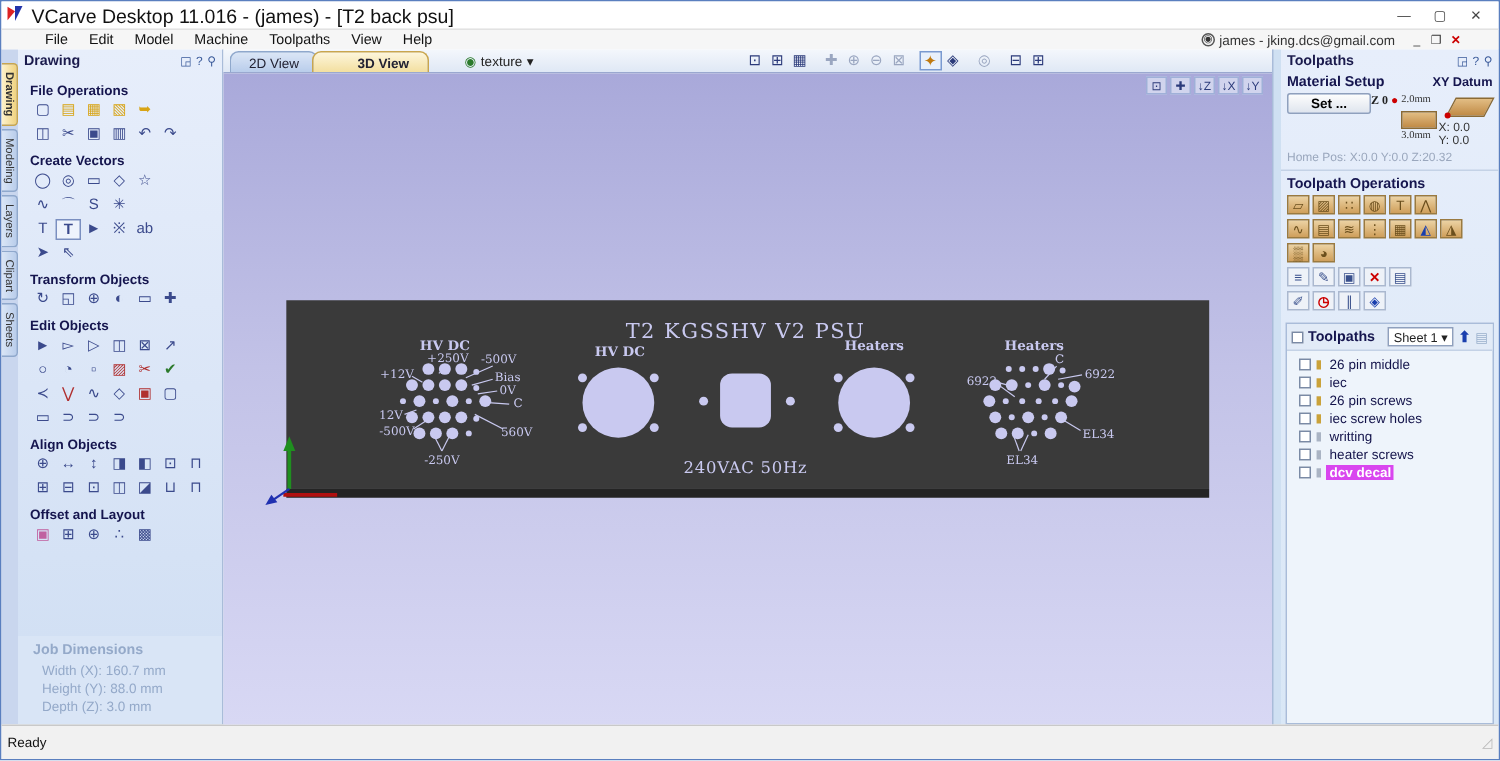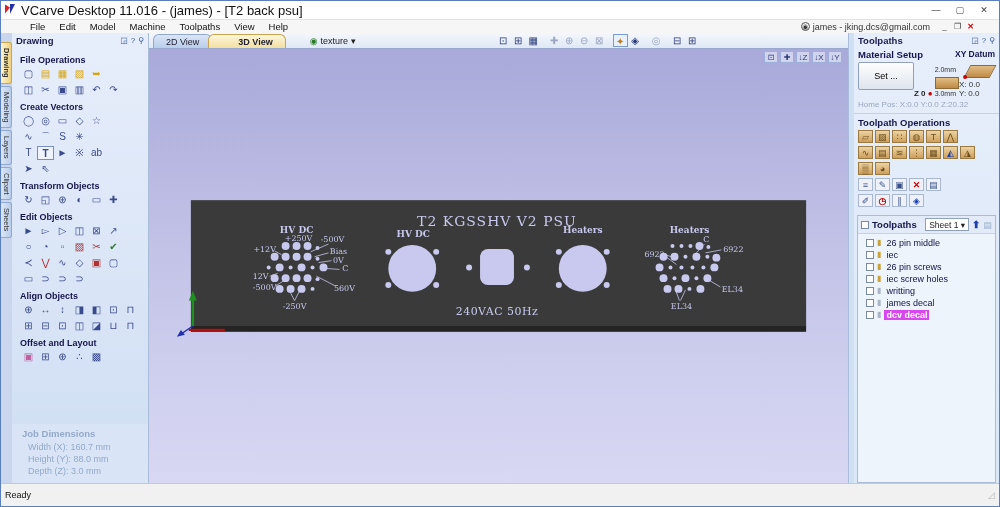--- a/index.html
+++ b/index.html
@@ -69,21 +69,21 @@
   .view-ico { min-width:14px; height:12px; font-size:8px; line-height:12px; text-align:center; color:#2b3a7a; background:rgba(235,240,250,.6); border:1px solid #9fb0d8; }
   #scene { position:absolute; left:0; top:0; width:100%; height:100%; }
 
   
   #splitter { width:6px; background:#cfe0f2; border-left:1px solid #a9bcd9; flex:none; }
   #right-panel { width:145px; background:linear-gradient(180deg,#e7eefb,#d9e7f6); display:flex; flex-direction:column; flex:none; }
   #material-setup { padding:2px 4px; }
   .ms-row1 { display:flex; justify-content:space-between; }
   .ms-title { font-weight:bold; font-size:9.5px; color:#15154e; }
   .ms-body { display:flex; margin-top:2px; }
-  .set-btn { font-size:9px; border:1px solid #8fa0bd; background:linear-gradient(180deg,#fdfdfd,#dfe5ee); padding:1px 10px; border-radius:2px; height:28px; }
+  .set-btn { font-size:9px; border:1px solid #8fa0bd; background:linear-gradient(180deg,#fdfdfd,#dfe5ee); padding:1px 10px; border-radius:2px; height:14px;font-weight:bold; }
   .ms-left { width:56px; display:flex; flex-direction:column; gap:3px; }
   .z0 { font-size:8px; font-weight:bold; color:#222; }
   .z0 .dot { color:#c00; }
   .mat-block { width:24px; height:12px; background:linear-gradient(180deg,#e2bd84,#c08a45); border:1px solid #8a6a35; margin-top:3px; }
   .dim-col { font-size:7px; color:#333; line-height:9px; }
   .xy-col { text-align:left; font-size:8px; color:#333; }
   .xy-title { font-size:8.5px; font-weight:bold; color:#15154e; text-align:right; }
   .para { width:26px; height:13px; background:linear-gradient(180deg,#e2bd84,#c08a45); border:1px solid #8a6a35; transform:skewX(-28deg); margin:3px 2px 2px 8px; position:relative; }
   .para .pdot { position:absolute; left:-2px; bottom:-2px; width:4px; height:4px; background:#c00; border-radius:50%; transform:skewX(28deg); }
   .home-pos { font-size:8px; color:#9aa7bd; margin-top:2px; }
@@ -476,21 +476,21 @@
 
       <div id="material-setup">
         <div class="ms-row1">
           <span class="ms-title">Material Setup</span>
           <span class="xy-title">XY Datum</span>
         </div>
         <div class="ms-body">
           <div class="ms-left">
             <button class="set-btn">Set ...</button>
           </div>
-          <div style="display:flex;gap:2px;align-items:flex-end;">
+          <div style="display:flex;gap:2px;align-items:flex-start;font-family:Liberation Serif, serif;">
             <span class="z0"><span>Z 0</span> <span class="dot">●</span></span>
             <div>
               <div class="dim-col">2.0mm</div>
               <div class="mat-block"></div>
               <div class="dim-col">3.0mm</div>
             </div>
           </div>
           <div class="xy-col" style="margin-left:auto;">
             <div class="para">
                 <span class="pdot"></span>
@@ -570,21 +570,21 @@
               <span class="tp-label">iec screw holes</span>
             </div>
             <div class="tp-item">
               <span class="cbx"></span>
               <span class="ticon decal">▮</span>
               <span class="tp-label">writting</span>
             </div>
             <div class="tp-item">
               <span class="cbx"></span>
               <span class="ticon decal">▮</span>
-              <span class="tp-label">james decal</span>
+              <span class="tp-label">heater screws</span>
             </div>
             <div class="tp-item">
               <span class="cbx"></span>
               <span class="ticon decal">▮</span>
               <span class="tp-label selected">dcv decal</span>
             </div>
           </div>
       </div>
     </div>
   </div>

